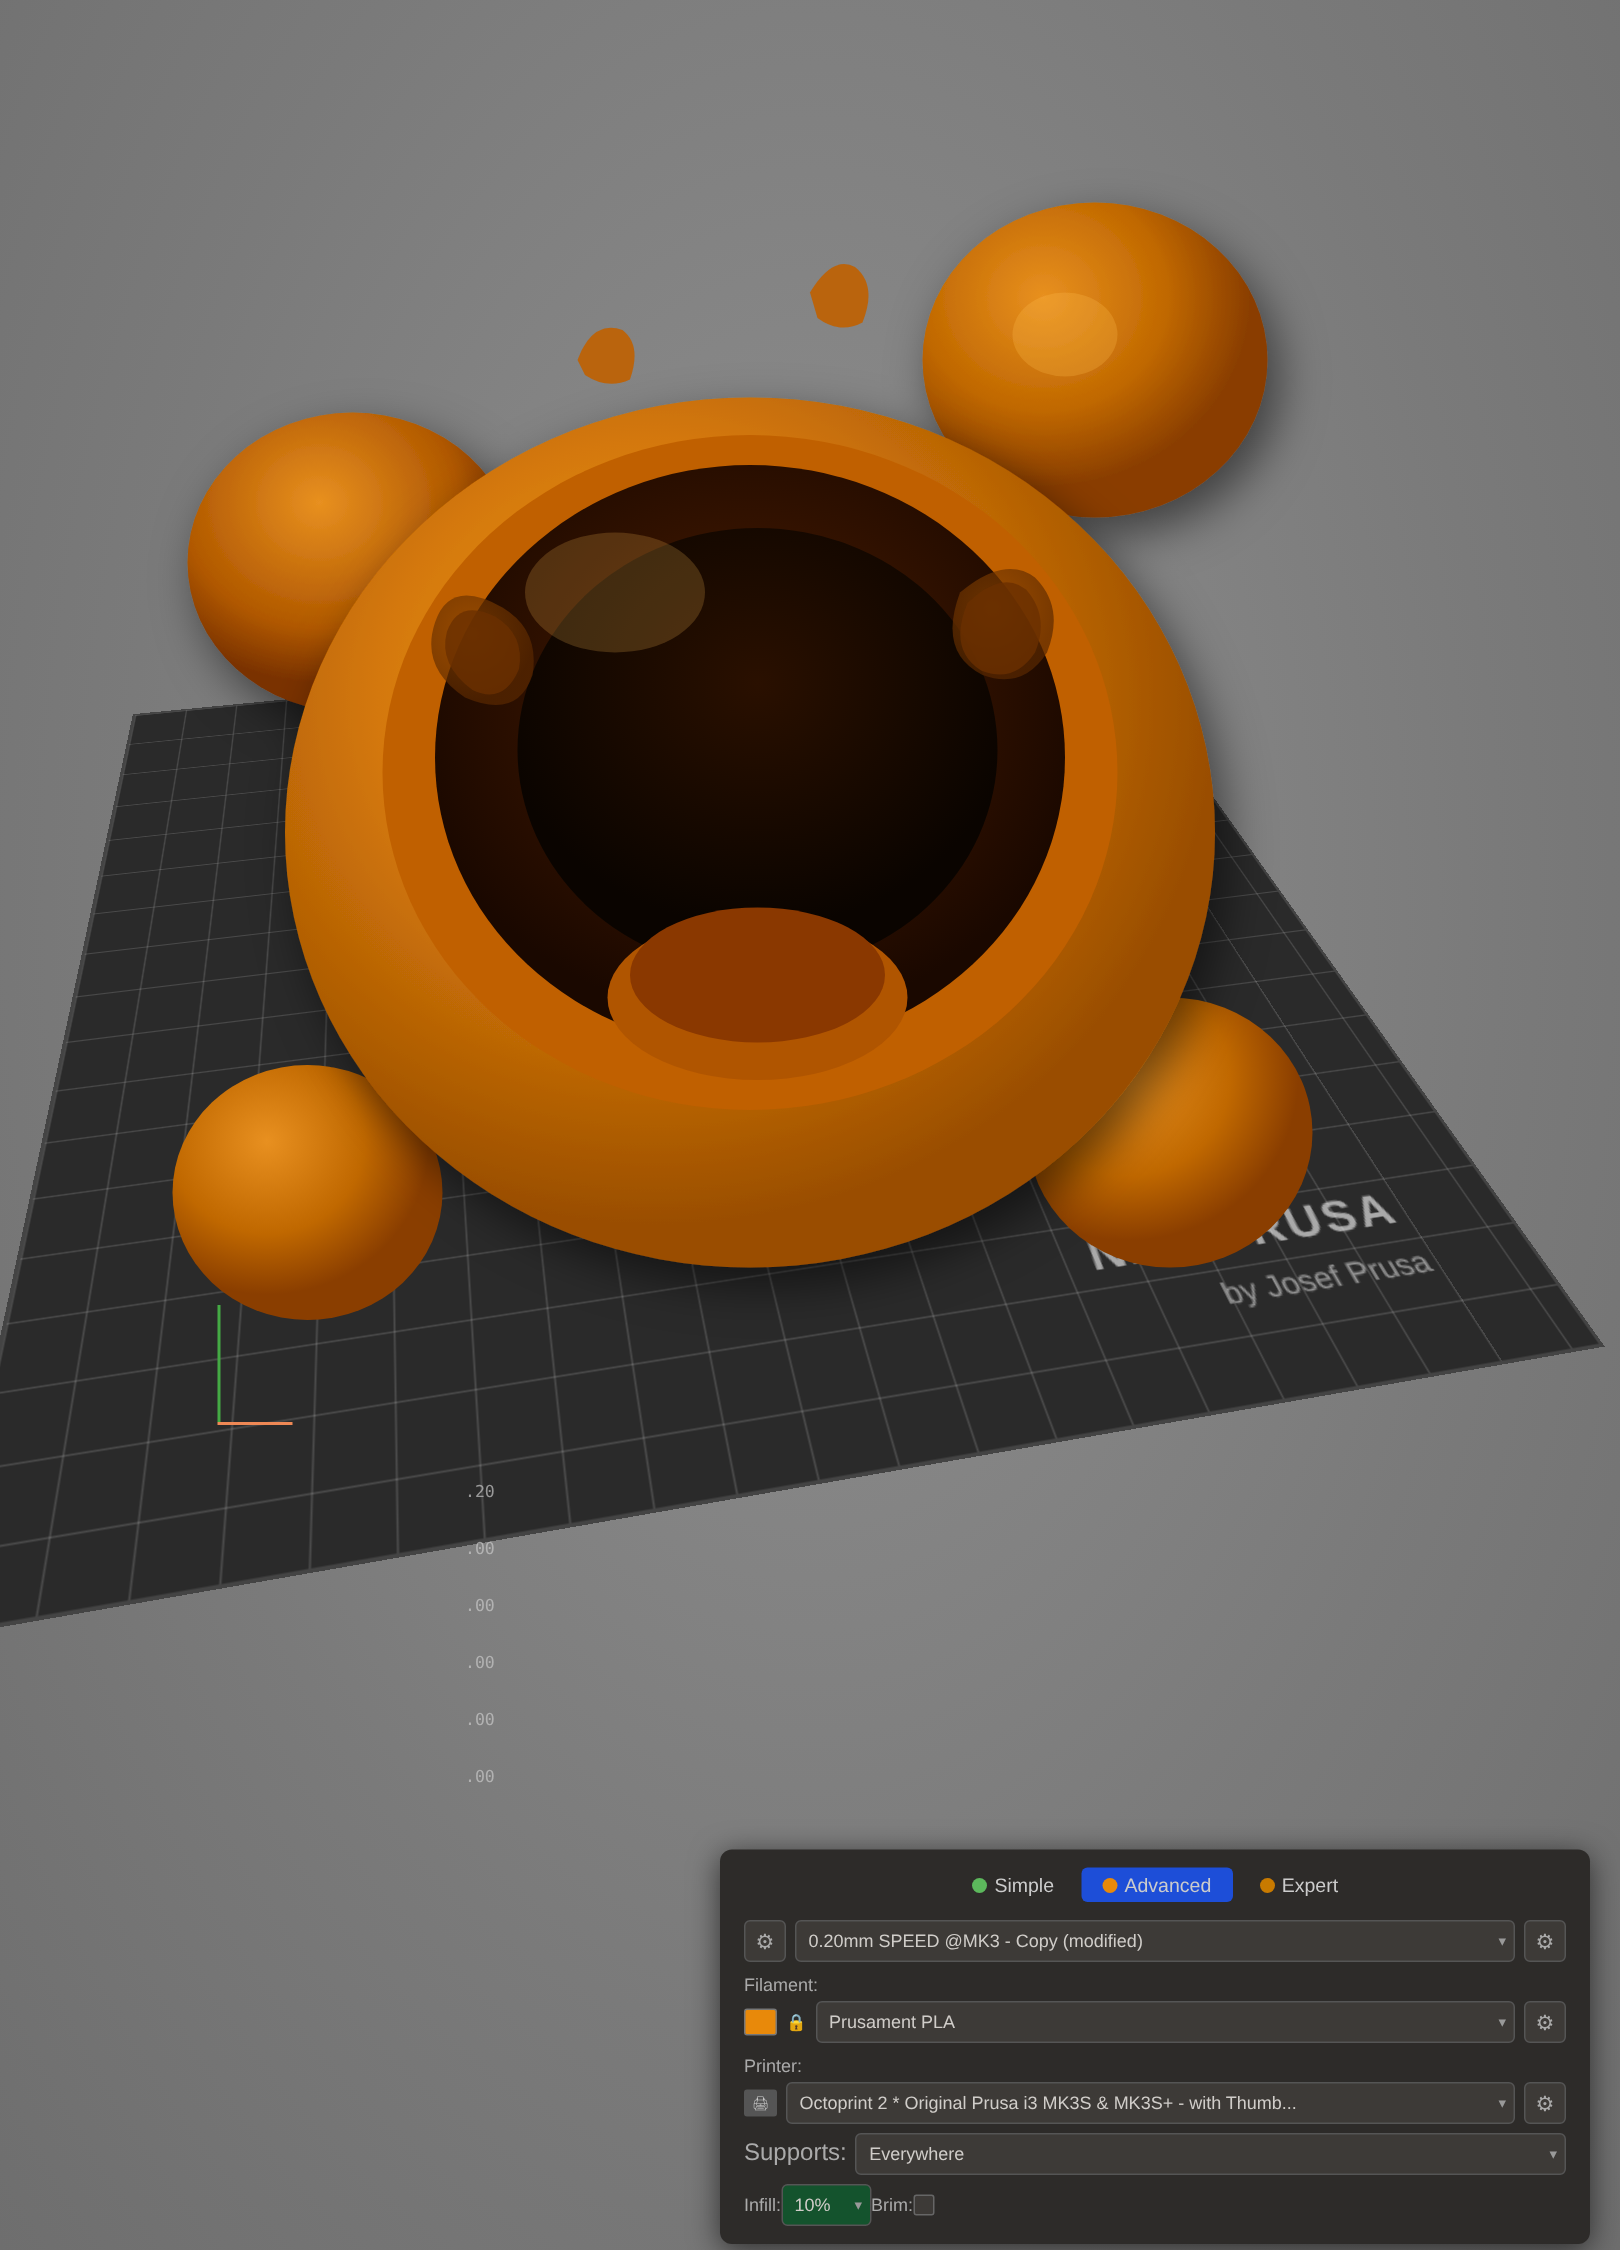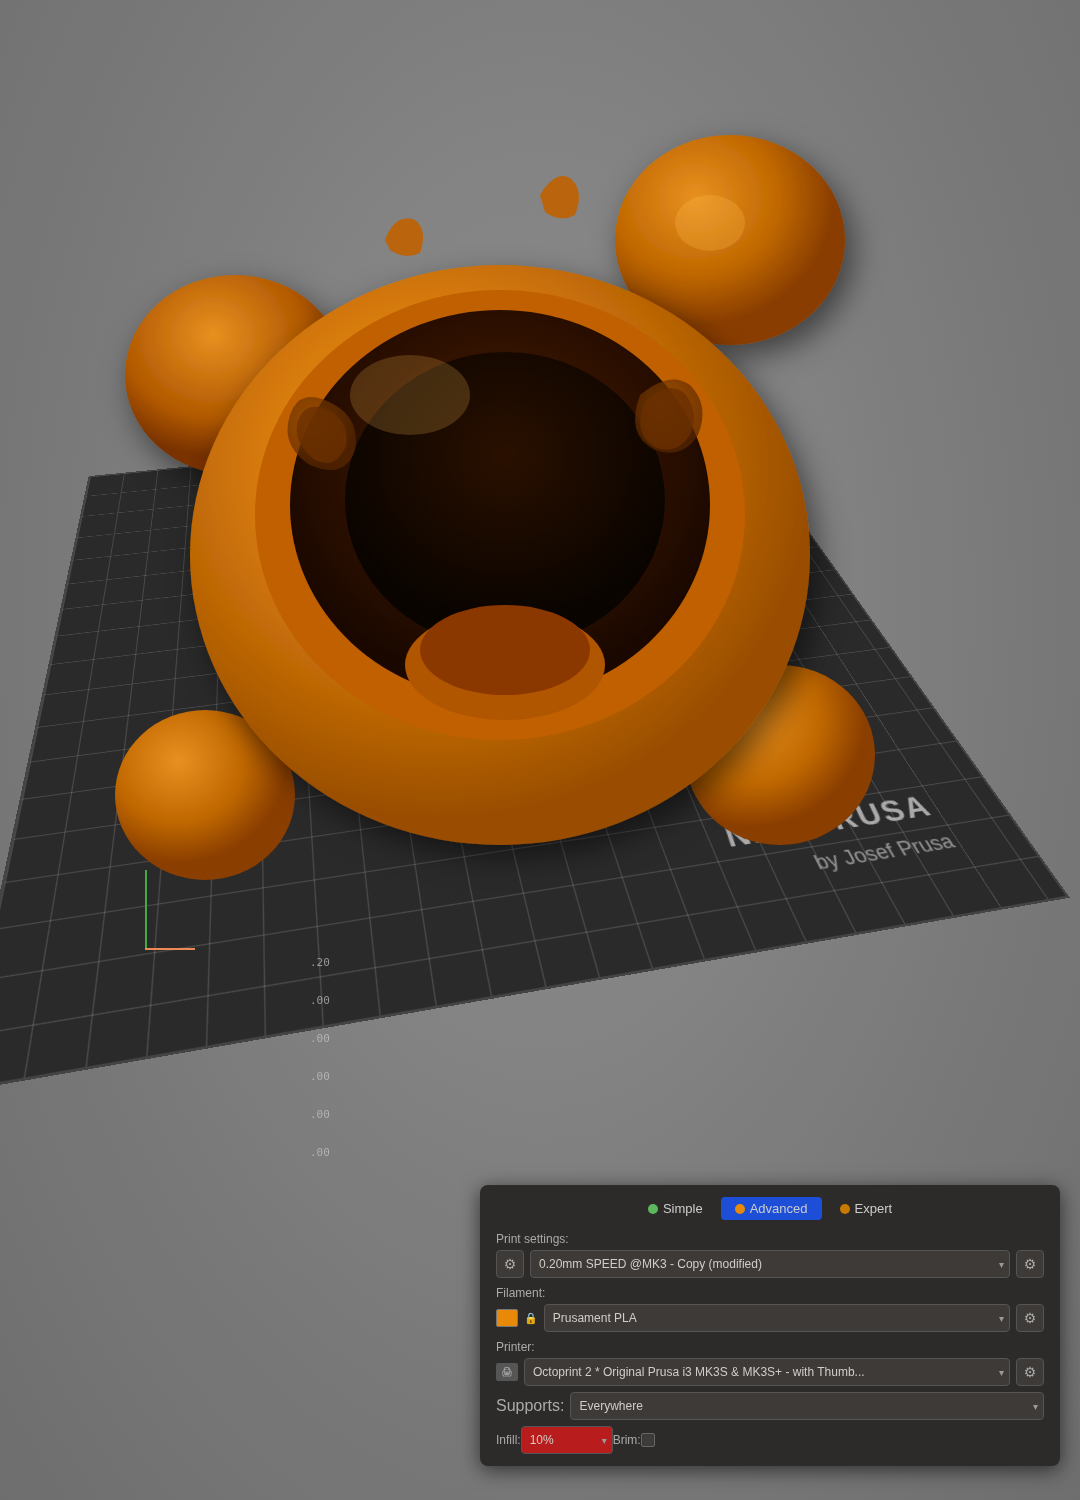--- a/index.html
+++ b/index.html
@@ -108,21 +108,21 @@
     }
 
     .model-svg {
       width: 900px;
       height: 900px;
     }
 
     
     .settings-panel {
       position: absolute;
-      bottom: 34px;
+      bottom: 4px;
       right: 20px;
       width: 580px;
       background: #2d2b29;
       border-radius: 8px;
       padding: 12px 16px;
       color: #d0cdc9;
       font-size: 13px;
       box-shadow: 0 4px 20px rgba(0,0,0,0.6);
     }
 
@@ -280,51 +280,51 @@
       font-size: 12px;
     }
 
     .infill-select-wrapper {
       position: relative;
       display: flex;
       align-items: center;
     }
 
     .infill-select {
-      background: #b91c1c;
+      background: #14532d;
       border: 1px solid #555;
       border-radius: 4px;
       color: #d0cdc9;
       font-size: 12px;
       padding: 5px 22px 5px 8px;
       appearance: none;
       cursor: pointer;
       height: 28px;
-      width: 92px;
+      width: 60px;
     }
 
     .brim-label {
       color: #aaa;
       font-size: 12px;
     }
 
     .brim-checkbox {
       width: 14px;
       height: 14px;
       background: #3d3a37;
       border: 1px solid #666;
       border-radius: 2px;
       cursor: pointer;
     }
 
     
     .ruler-markings {
       position: absolute;
       left: 310px;
-      top: 944px;
+      top: 976px;
       color: rgba(200,200,200,0.7);
       font-size: 11px;
       font-family: monospace;
     }
 
     .ruler-row {
       line-height: 38px;
     }
   </style>
 </head>
@@ -436,21 +436,20 @@
       <div class="mode-tab active">
         <div class="mode-dot dot-orange"></div>
         <span>Advanced</span>
       </div>
       <div class="mode-tab">
         <div class="mode-dot dot-orange2"></div>
         <span>Expert</span>
       </div>
     </div>
 
-    <div class="settings-section-label">Print settings:</div>
     <div class="settings-row">
       <div class="gear-icon-btn">⚙</div>
       <div class="settings-select-wrapper">
         <select class="settings-select">
           <option value="0.20mm SPEED @MK3 - Copy (modified)">0.20mm SPEED @MK3 - Copy (modified)</option>
         </select>
         <span class="select-chevron">▾</span>
       </div>
       <div class="gear-icon-btn">⚙</div>
     </div>

